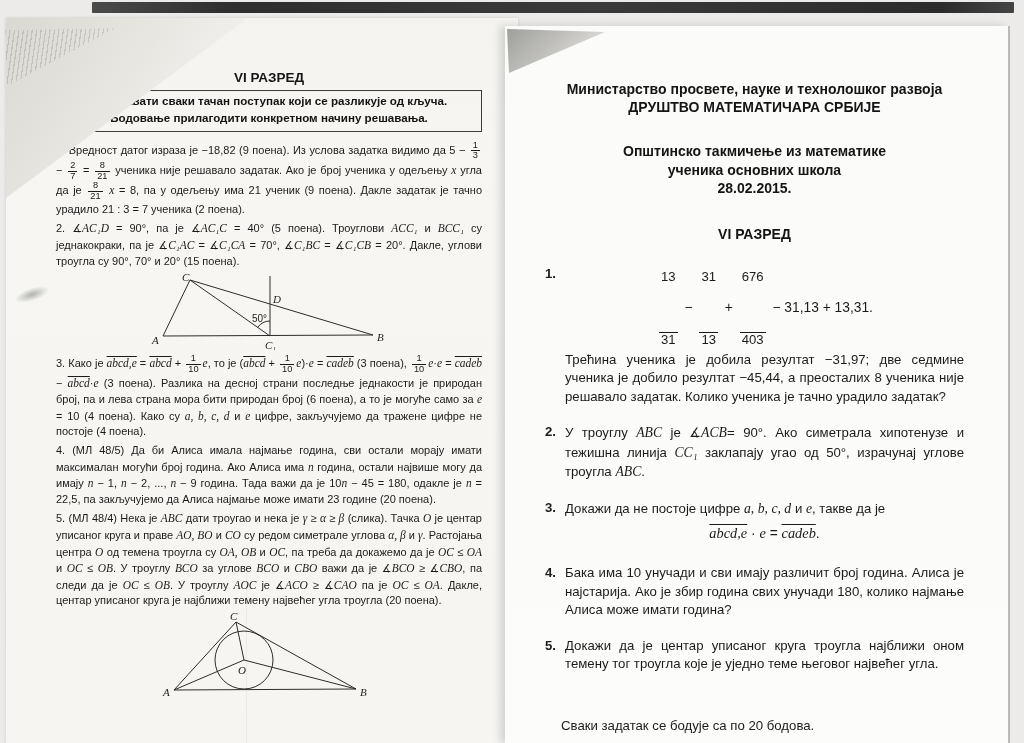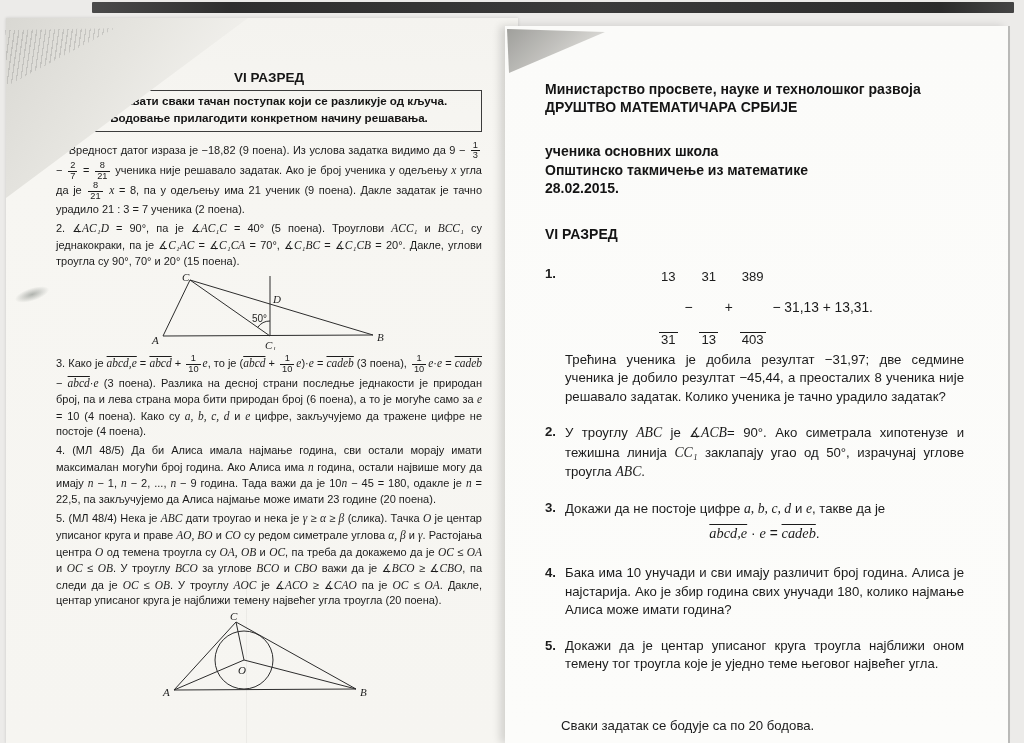--- a/index.html
+++ b/index.html
@@ -81,21 +81,21 @@
   .fig1{margin:2px 0 4px 92px;}
   .fig2{margin:2px 0 0 100px;}
   .fig line,.fig circle,.fig path{stroke:#2c2c2c;stroke-width:1;fill:none;}
   .fig text{
     font-family:"Liberation Serif","DejaVu Serif",serif;font-style:italic;
     font-size:11px;fill:#1d1d1d;stroke:none;
   }
   .fig text.plain{font-style:normal;font-family:"Liberation Sans",sans-serif;font-size:10px;}
   
   .rp-content{padding:54px 44px 0 40px;}
-  .rp-head{font-weight:bold;color:#141414;}
+  .rp-head{text-align:center;font-weight:bold;color:#141414;}
   .rp-head .hl{font-size:14px;line-height:1.3;margin:0;}
   .gap1{height:26px;}
   .gap2{height:28px;}
   .problems{margin-top:22px;}
   .problem{display:flex;margin:0 0 17px 0;}
   .pnum{font-weight:bold;font-size:13.2px;line-height:1.4;width:20px;flex:none;text-align:left;}
   .ptext{flex:1;font-size:13.2px;line-height:1.4;text-align:justify;color:#1b1b1b;}
   .ptext .pre,.ptext .post{display:block;}
   .formula{display:block;text-align:center;margin:5px 0 4px 0;font-size:13.8px;}
   .formula .frac{font-size:.95em;margin:0 3px;gap:48px;}
@@ -115,21 +115,21 @@
     <div class="smudge"></div>
     <div class="crease"></div>
 
     <div class="lp-content">
       <h1 class="lp-title">VI РАЗРЕД</h1>
 
       <div class="notice-box">
         <p>Признавати сваки тачан поступак који се разликује од кључа. Бодовање прилагодити конкретном начину решавања.</p>
       </div>
 
-      <p class="item"><span class="b">1. </span><span>Вредност датог израза је −18,82 (</span><span class="b">9 поена</span><span>). Из услова задатка видимо да 9 − </span><span class="frac">
+      <p class="item"><span class="b">1. </span><span>Вредност датог израза је −18,82 (</span><span class="b">9 поена</span><span>). Из услова задатка видимо да 5 − </span><span class="frac">
             <span class="num">1</span>
             <span class="den">3</span>
           </span><span> − </span><span class="frac">
             <span class="num">2</span>
             <span class="den">7</span>
           </span><span> = </span><span class="frac">
             <span class="num">8</span>
             <span class="den">21</span>
           </span><span> ученика није решавало задатак. Ако је број ученика у одељењу </span><span class="i">x</span><span> угла да је </span><span class="frac">
             <span class="num">8</span>
@@ -182,40 +182,40 @@
   </div>
 
   <div class="page page-right">
     <div class="corner-shadow"></div>
 
     <div class="rp-content">
       <div class="rp-head">
         <p class="hl">Министарство просвете, науке и технолошког развоја</p>
         <p class="hl">ДРУШТВО МАТЕМАТИЧАРА СРБИЈЕ</p>
         <div class="gap1"></div>
+        <p class="hl">Општинско такмичење из математике</p>
         <p class="hl">ученика основних школа</p>
-        <p class="hl">Општинско такмичење из математике</p>
         <p class="hl">28.02.2015.</p>
         <div class="gap2"></div>
         <p class="hl">VI РАЗРЕД</p>
       </div>
 
       <div class="problems">
 
         <div class="problem">
           <span class="pnum">1.</span>
           <div class="ptext">
             <span class="formula"><span class="frac">
                   <span class="num">13</span>
                   <span class="den">31</span>
                 </span><span> − </span><span class="frac">
                   <span class="num">31</span>
                   <span class="den">13</span>
                 </span><span> + </span><span class="frac">
-                  <span class="num">389</span>
+                  <span class="num">676</span>
                   <span class="den">403</span>
                 </span><span> − 31,13 + 13,31.</span></span>
             <span class="post"><span>Трећина ученика је добила резултат −31,97; две седмине ученика је добило резултат −45,44, а преосталих 8 ученика није решавало задатак. Колико ученика је тачно урадило задатак?</span></span>
           </div>
         </div>
 
         <div class="problem">
           <span class="pnum">2.</span>
           <div class="ptext">
             <span class="pre"><span>У троуглу </span><span class="i">ABC</span><span> је </span><span>∡</span><span class="i">ACB</span><span>= 90°. Ако симетрала хипотенузе и тежишна линија </span><span class="i">CC₁</span><span> заклапају угао од 50°, израчунај углове троугла </span><span class="i">ABC</span><span>.</span></span>

